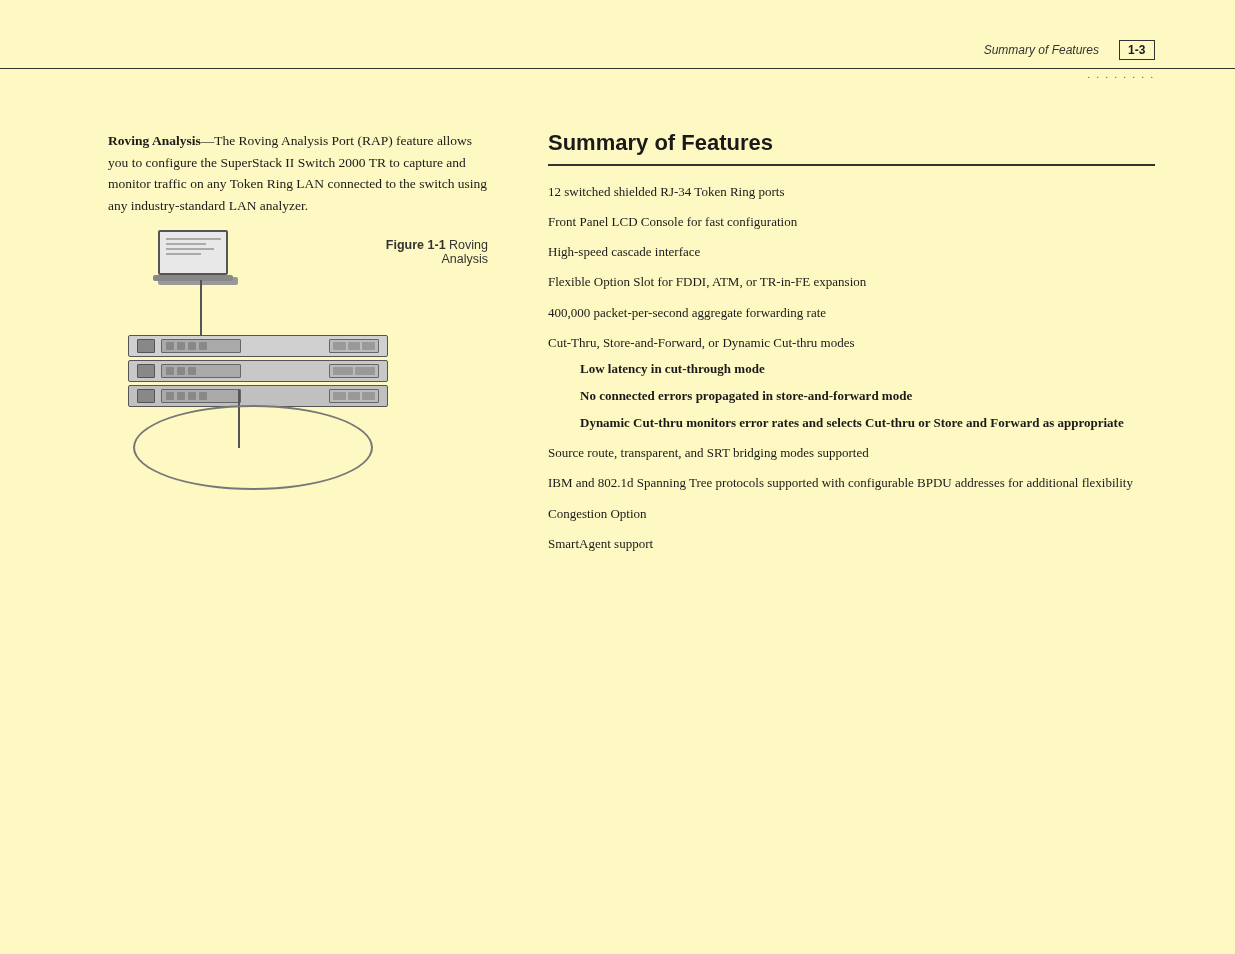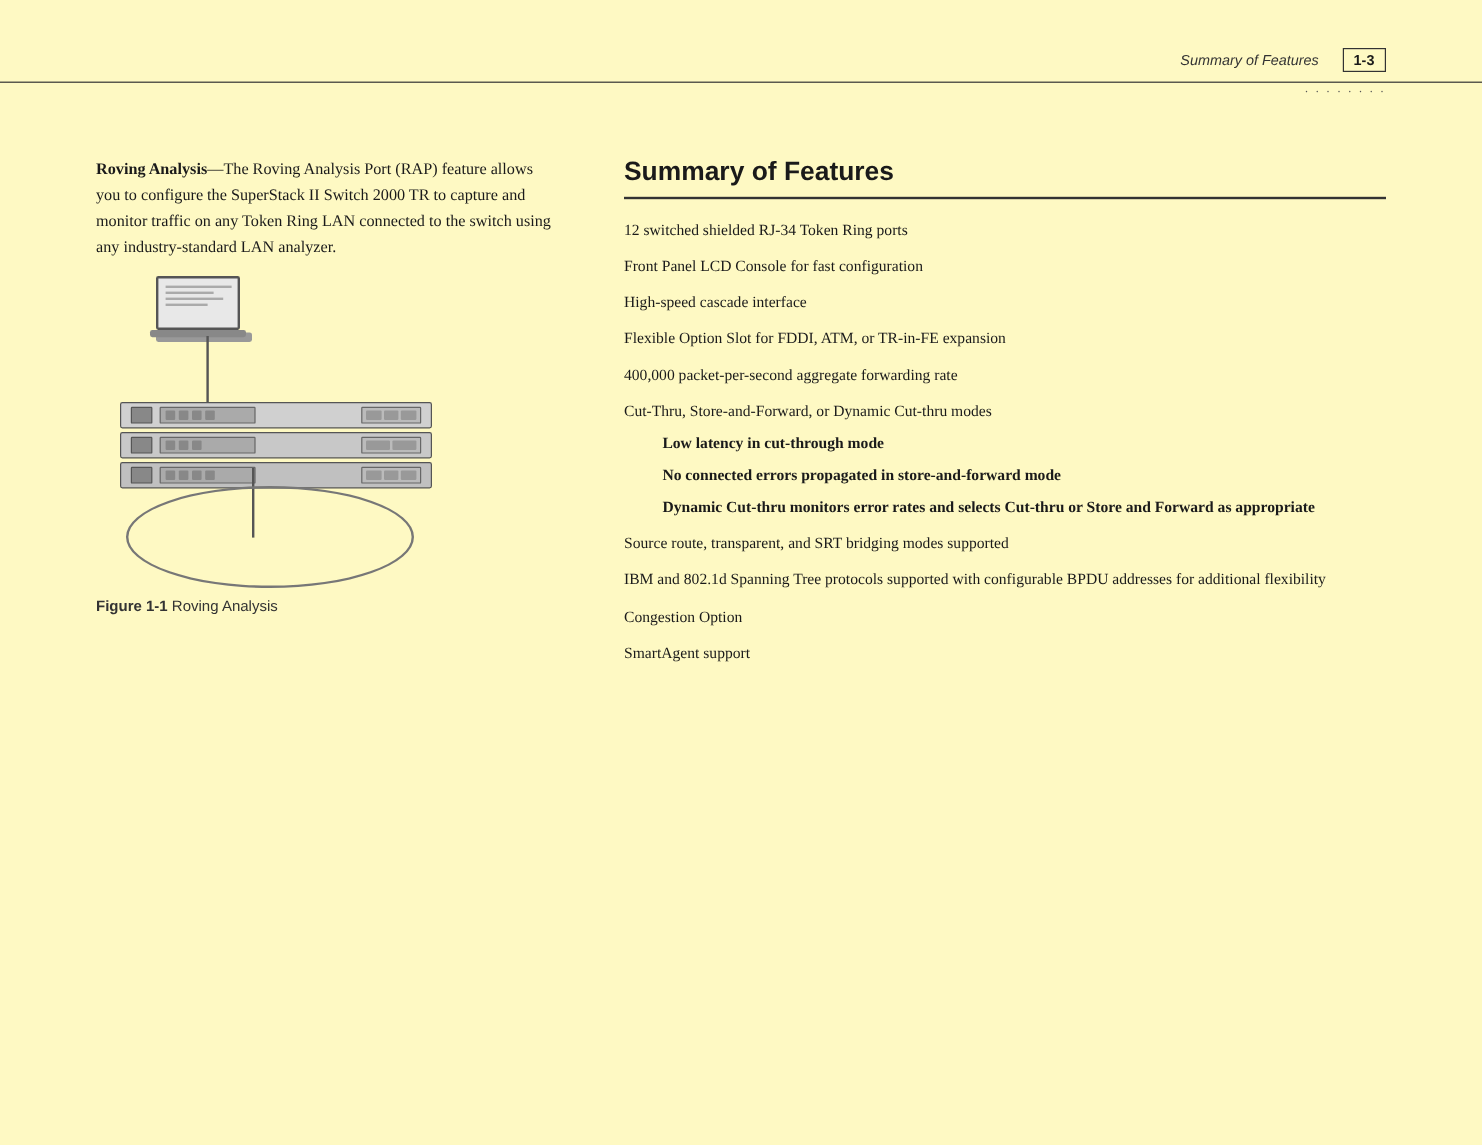--- a/index.html
+++ b/index.html
@@ -63,20 +63,21 @@
     .main-content {
       display: flex;
       flex: 1;
       padding: 30px 80px 30px 80px;
       gap: 40px;
     }
 
     .left-column {
       flex: 0 0 380px;
       max-width: 380px;
+      margin-left: 28px;
     }
 
     .right-column {
       flex: 1;
       padding-left: 20px;
       border-left: none;
     }
 
     
     .roving-analysis-title {
@@ -92,21 +93,20 @@
     .roving-analysis-para {
       font-size: 13px;
       line-height: 1.65;
       margin-bottom: 20px;
     }
 
     
     .figure-container {
       margin: 10px 0 16px 0;
       display: flex;
-      flex-direction: column;
       align-items: flex-start;
       text-align: right;
     }
 
     .figure-image {
       width: 300px;
       height: 260px;
       position: relative;
       margin-left: 10px;
     }

